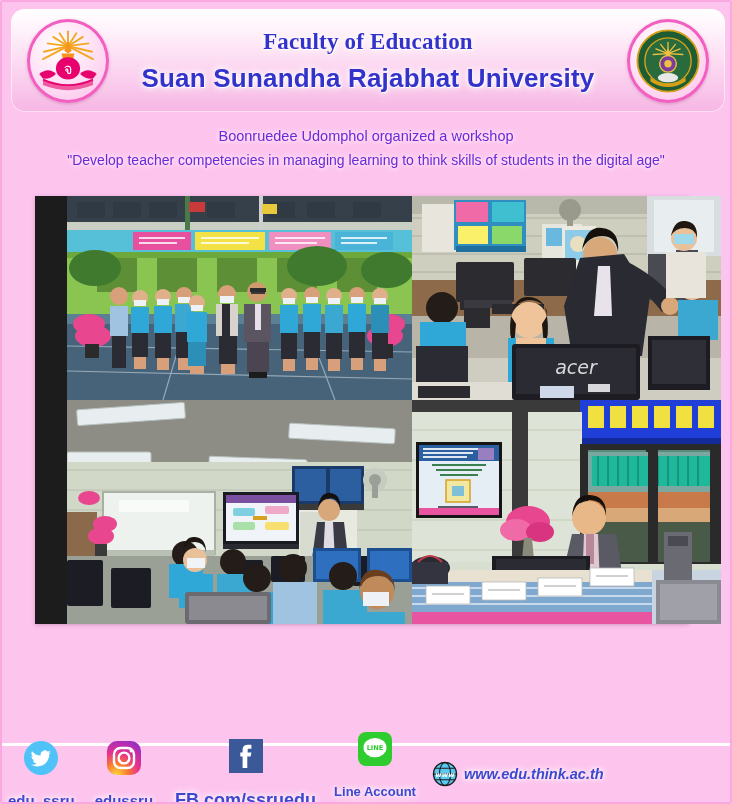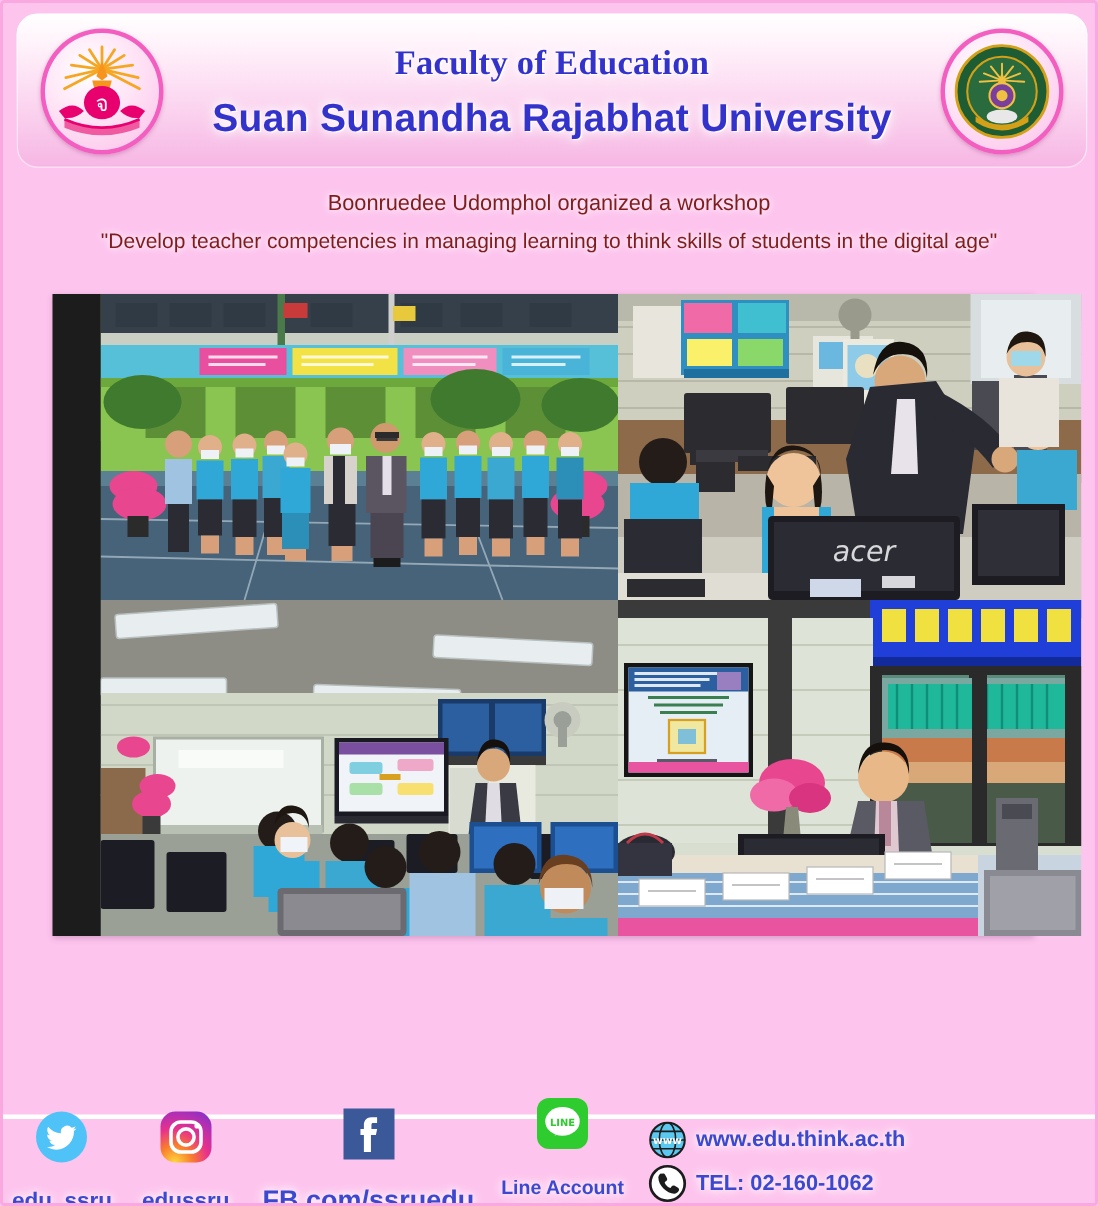--- a/index.html
+++ b/index.html
@@ -73,21 +73,21 @@
 
   
   .caption {
     position: absolute;
     left: 0;
     right: 0;
     top: 122px;
     text-align: center;
   }
   .caption-line {
-    color: #7f1d1d;
+    color: #6d28d9;
     font-size: 14.5px;
     line-height: 24px;
     text-shadow: 0 0 4px #ffffff, 0 0 7px #ffe9f6;
     white-space: nowrap;
   }
   .caption-line.sub { font-size: 14px; }
 
   
   .photo-grid {
     position: absolute;
@@ -135,22 +135,23 @@
   .f-stack {
     display: flex;
     flex-direction: column;
     align-items: center;
     line-height: 17px;
     justify-content: flex-end;
   }
   .f-stack .f-label { font-size: 13px; }
   .f-rows {
     display: flex;
-    flex-direction: column;
+    flex-direction: row;
     gap: 3px;
+    font-style: italic;
   }
   .f-row {
     display: flex;
     align-items: center;
     gap: 6px;
   }
   .f-row .f-label { font-size: 14.5px; }
 
   .icon-sq { display: block; }
   .sp-a { width: 20px; }
@@ -776,23 +777,16 @@
       <div class="f-row">
         <svg class="icon-sq" width="26" height="26" viewBox="0 0 26 26">
           <circle cx="13" cy="13" r="11.5" fill="#5bc8f0" stroke="#1c1c1c" stroke-width="1.4"></circle>
           <ellipse cx="13" cy="13" rx="5.5" ry="11.5" fill="none" stroke="#1c1c1c" stroke-width="1.1"></ellipse>
           <line x1="1.5" y1="13" x2="24.5" y2="13" stroke="#1c1c1c" stroke-width="1.1"></line>
           <path d="M3.4 7.2h19.2M3.4 18.8h19.2" stroke="#1c1c1c" stroke-width="1.1" fill="none"></path>
           <text x="13" y="15.6" font-size="7" font-family="DejaVu Sans, sans-serif" font-weight="bold" fill="#ffffff" text-anchor="middle">www</text>
         </svg>
         <span class="f-label">www.edu.think.ac.th</span>
       </div>
-      <div class="f-row">
-        <svg class="icon-sq" width="26" height="26" viewBox="0 0 26 26">
-          <circle cx="13" cy="13" r="11.5" fill="#ffffff" stroke="#1c1c1c" stroke-width="1.8"></circle>
-          <path d="M9.2 6.6c.9-.5 1.8-.2 2.3.7l1.1 2c.4.8.2 1.6-.5 2.1l-.8.6c-.2.2-.2.4-.1.7.6 1.4 1.8 2.6 3.2 3.2.3.1.5.1.7-.1l.6-.8c.5-.7 1.3-.9 2.1-.5l2 1.1c.9.5 1.2 1.4.7 2.3-.6 1.1-1.7 1.9-3 1.9-5 0-10.6-5.6-10.6-10.6 0-1.3.8-2.4 1.9-3z" fill="#1c1c1c"></path>
-        </svg>
-        <span class="f-label">TEL: 02-160-1062</span>
-      </div>
     </div>
 
   </div>
 </div>
 
 </body></html>

